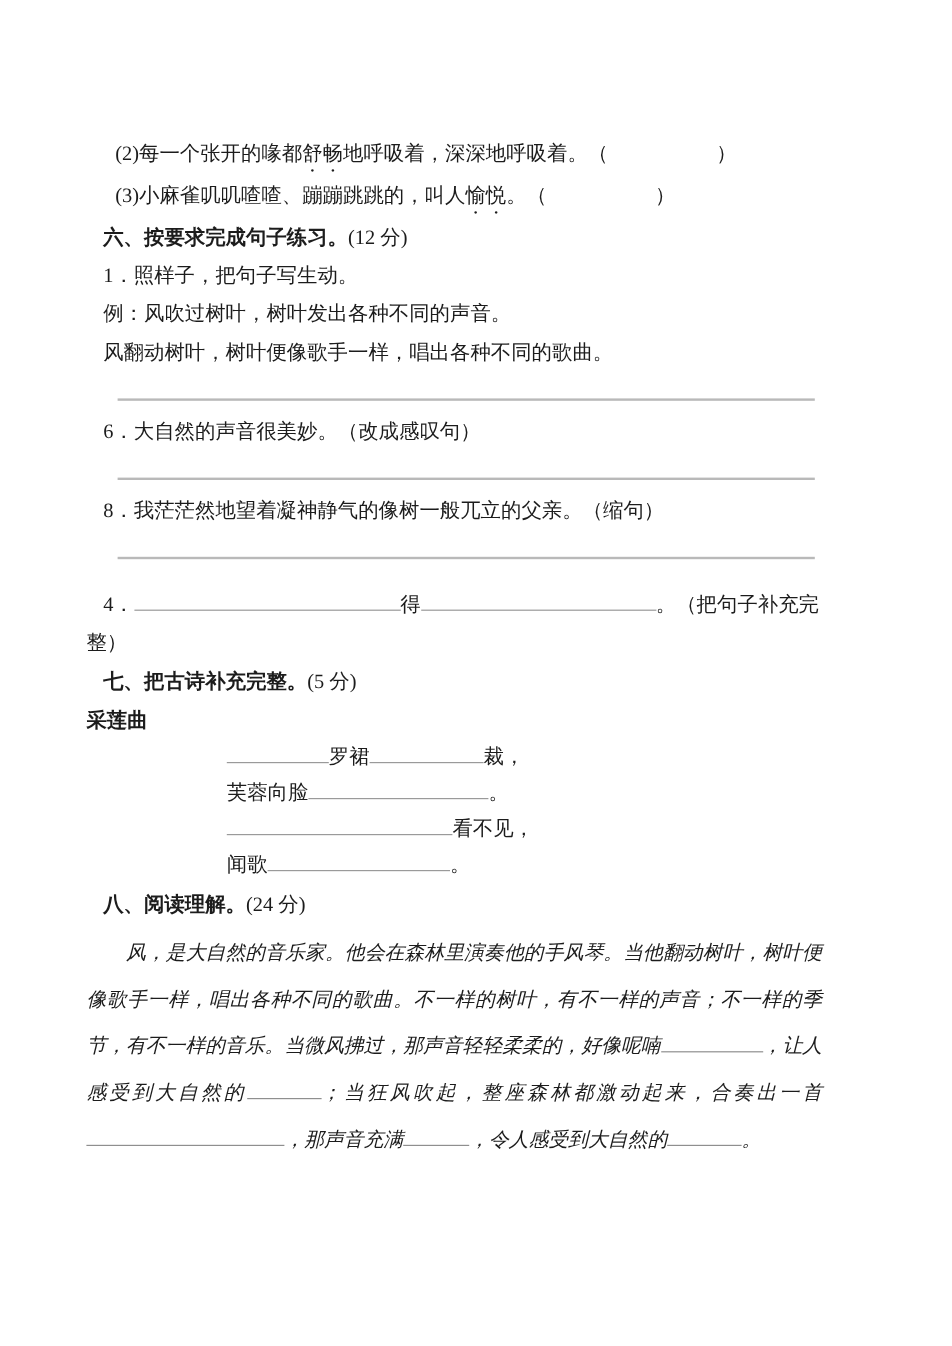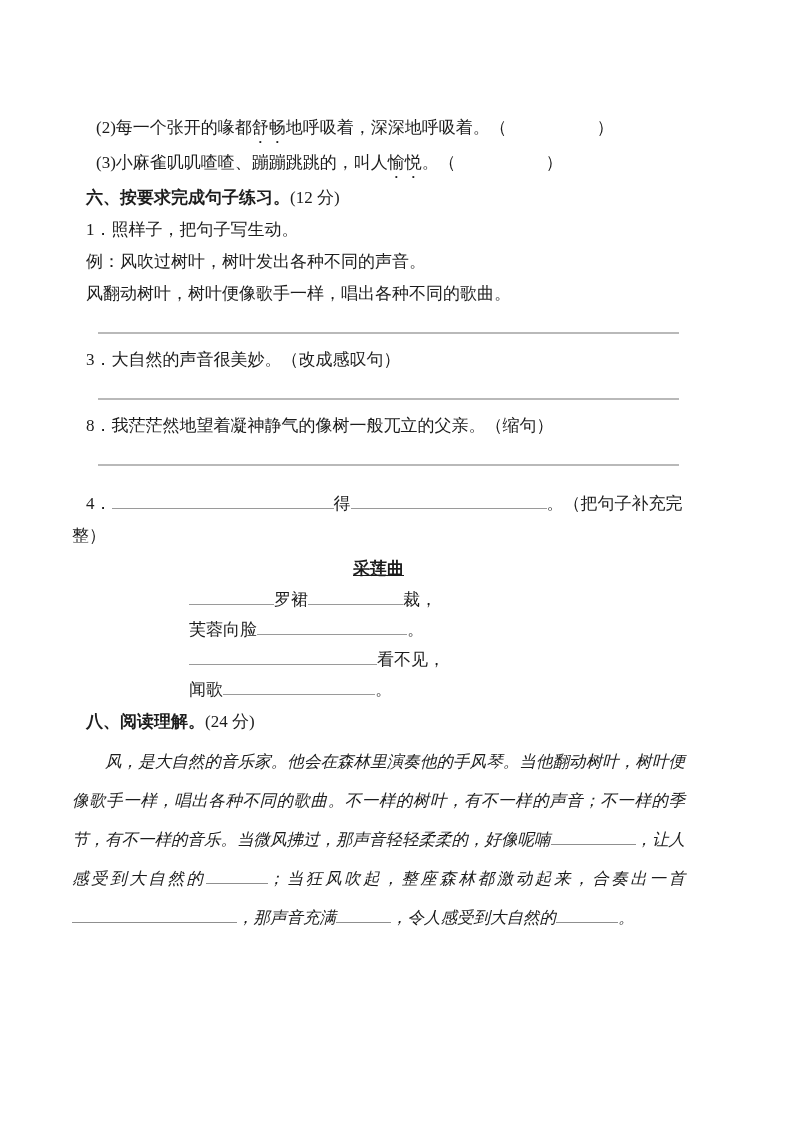--- a/index.html
+++ b/index.html
@@ -44,21 +44,21 @@
   .blank{
     display:inline-block;
     border-bottom:1.5px solid #9a9a9a;
     height:15px;
     vertical-align:baseline;
   }
   .b-q4a{width:222px;}
   .b-q4b{width:196px;}
   .poem{margin-left:117px;font-family:Liberation Mono, monospace;}
   .poem .row{line-height:30px;}
-  .poem-title-row{text-align:center;font-weight:bold;font-size:17px;line-height:34px;text-decoration:underline;}
+  .poem-title-row{font-weight:bold;font-size:17px;line-height:34px;}
   .poem-author-row{
     text-align:center;font-size:15px;line-height:32px;
     font-style:italic;letter-spacing:1px;
   }
   .b-p1a{width:85px;}
   .b-p1b{width:95px;}
   .b-p2{width:150px;}
   .b-p3{width:188px;}
   .b-p4{width:152px;}
   
@@ -92,31 +92,34 @@
   </div>
 
   <div class="row indent1 bold">
     <span>六、按要求完成句子练习。</span><span class="score">(12 分)</span>
   </div>
   <div class="row indent1">1．照样子，把句子写生动。</div>
   <div class="row indent1">例：风吹过树叶，树叶发出各种不同的声音。</div>
   <div class="row indent1">风翻动树叶，树叶便像歌手一样，唱出各种不同的歌曲。</div>
   <div class="answer-line"></div>
 
-  <div class="row indent1">3．大自然的声音很美妙。（改成感叹句）</div>
+  <div class="row indent1">6．大自然的声音很美妙。（改成感叹句）</div>
   <div class="answer-line"></div>
 
   <div class="row indent1">8．我茫茫然地望着凝神静气的像树一般兀立的父亲。（缩句）</div>
   <div class="answer-line"></div>
 
   <div class="row indent1 gap-top">
     <span>4．</span><span class="blank b-q4a"></span><span>得</span><span class="blank b-q4b"></span><span>。（把句子补充完</span>
   </div>
   <div class="row">整）</div>
 
+  <div class="row indent1 bold">
+    <span>七、把古诗补充完整。</span><span class="score">(5 分)</span>
+  </div>
   <div class="poem-title-row">采莲曲</div>
 
   <div class="poem">
     <div class="row">
       <span class="blank b-p1a"></span><span>罗裙</span><span class="blank b-p1b"></span><span>裁，</span>
     </div>
     <div class="row">
       <span>芙蓉向脸</span><span class="blank b-p2"></span><span>。</span>
     </div>
     <div class="row">

